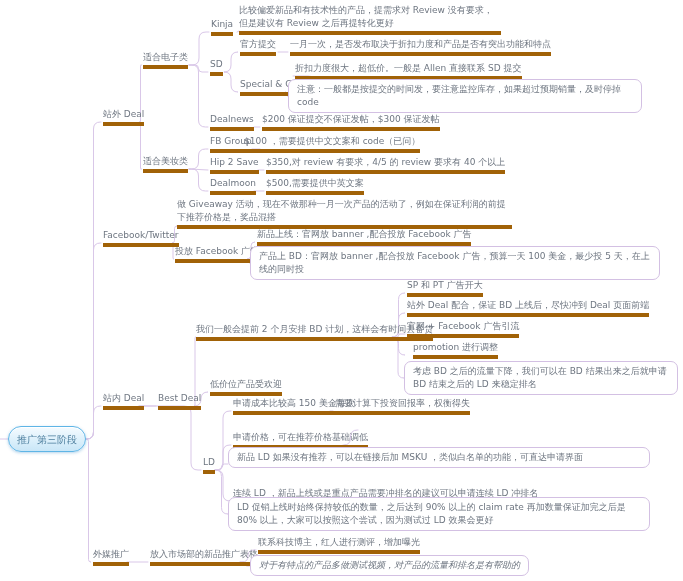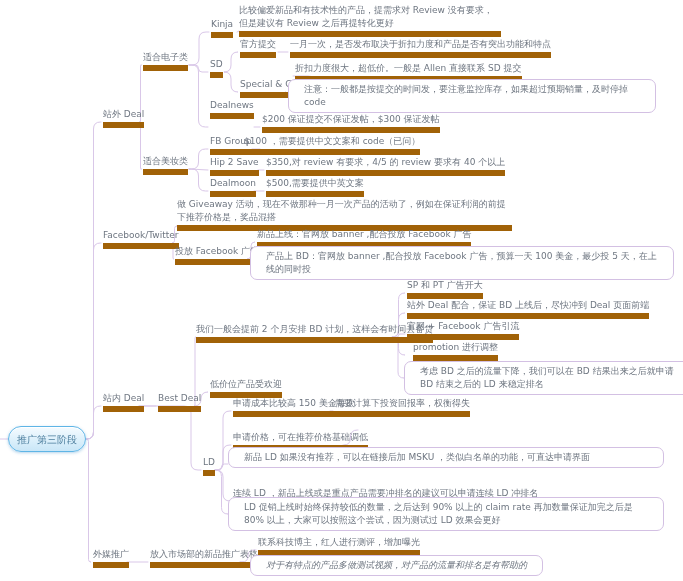--- a/index.html
+++ b/index.html
@@ -5,24 +5,24 @@
   html,body{margin:0;padding:0;background:#fff;}
   .mindmap{
     position:relative;width:683px;height:581px;overflow:hidden;background:#fff;
     font-family:"DejaVu Sans",sans-serif;color:#6e7681;
   }
   .mindmap svg{position:absolute;left:0;top:0;}
   .node{
     position:absolute;font-size:9px;line-height:13px;white-space:nowrap;
     color:#6e7681;z-index:2;
   }
-  .u{border-bottom:6px solid #a16207;padding-bottom:1px;}
+  .u{border-bottom:4px solid #a16207;padding-bottom:1px;}
   .wrap{white-space:normal;}
   .box{
-    border:1px solid #d3c0e3;border-radius:7px;padding:3px 15px;
+    border:1px solid #d3c0e3;border-radius:7px;padding:3px 8px;
     white-space:normal;background:#fff;
   }
   .box.oneline{white-space:nowrap;font-style:italic;}
   .root{
     display:flex;align-items:center;justify-content:center;
     font-size:10px;color:#4e7f9e;
     border:1px solid #5fb5e6;border-radius:13px;
     background:linear-gradient(180deg,#f5fbff 0%,#dcf0fb 55%,#c9e6f7 100%);
     box-shadow:0 1px 3px rgba(90,160,210,.45), inset 0 1px 0 #fff;
     white-space:nowrap;
@@ -87,21 +87,21 @@
   <div class="node u" style="left:103px;top:108px">站外 Deal</div>
   <div class="node u" style="left:143px;top:51px">适合电子类</div>
   <div class="node u" style="left:211px;top:18px">Kinja</div>
   <div class="node u wrap" style="left:239px;top:4px;width:262px">比较偏爱新品和有技术性的产品，提需求对 Review 没有要求，但是建议有 Review 之后再提转化更好</div>
   <div class="node u" style="left:210px;top:58px">SD</div>
   <div class="node u" style="left:240px;top:38px">官方提交</div>
   <div class="node u" style="left:290px;top:38px">一月一次，是否发布取决于折扣力度和产品是否有突出功能和特点</div>
   <div class="node u" style="left:240px;top:78px">Special &amp; Crazy Deal</div>
   <div class="node u" style="left:295px;top:62px">折扣力度很大，超低价。一般是 Allen 直接联系 SD 提交</div>
   <div class="node box" style="left:288px;top:79px;width:336px">注意：一般都是按提交的时间发，要注意监控库存，如果超过预期销量，及时停掉 code</div>
-  <div class="node u" style="left:210px;top:99px">Dealnews</div>
+  <div class="node u" style="left:210px;top:113px">Dealnews</div>
   <div class="node u" style="left:262px;top:113px">$200 保证提交不保证发帖，$300 保证发帖</div>
   <div class="node u" style="left:143px;top:155px">适合美妆类</div>
   <div class="node u" style="left:210px;top:135px">FB Group</div>
   <div class="node u" style="left:244px;top:135px">$100 ，需要提供中文文案和 code（已问）</div>
   <div class="node u" style="left:210px;top:156px">Hip 2 Save</div>
   <div class="node u" style="left:266px;top:156px">$350,对 review 有要求，4/5 的 review 要求有 40 个以上</div>
   <div class="node u" style="left:210px;top:177px">Dealmoon</div>
   <div class="node u" style="left:266px;top:177px">$500,需要提供中英文案</div>
 
   <div class="node u" style="left:103px;top:229px">Facebook/Twitter</div>

